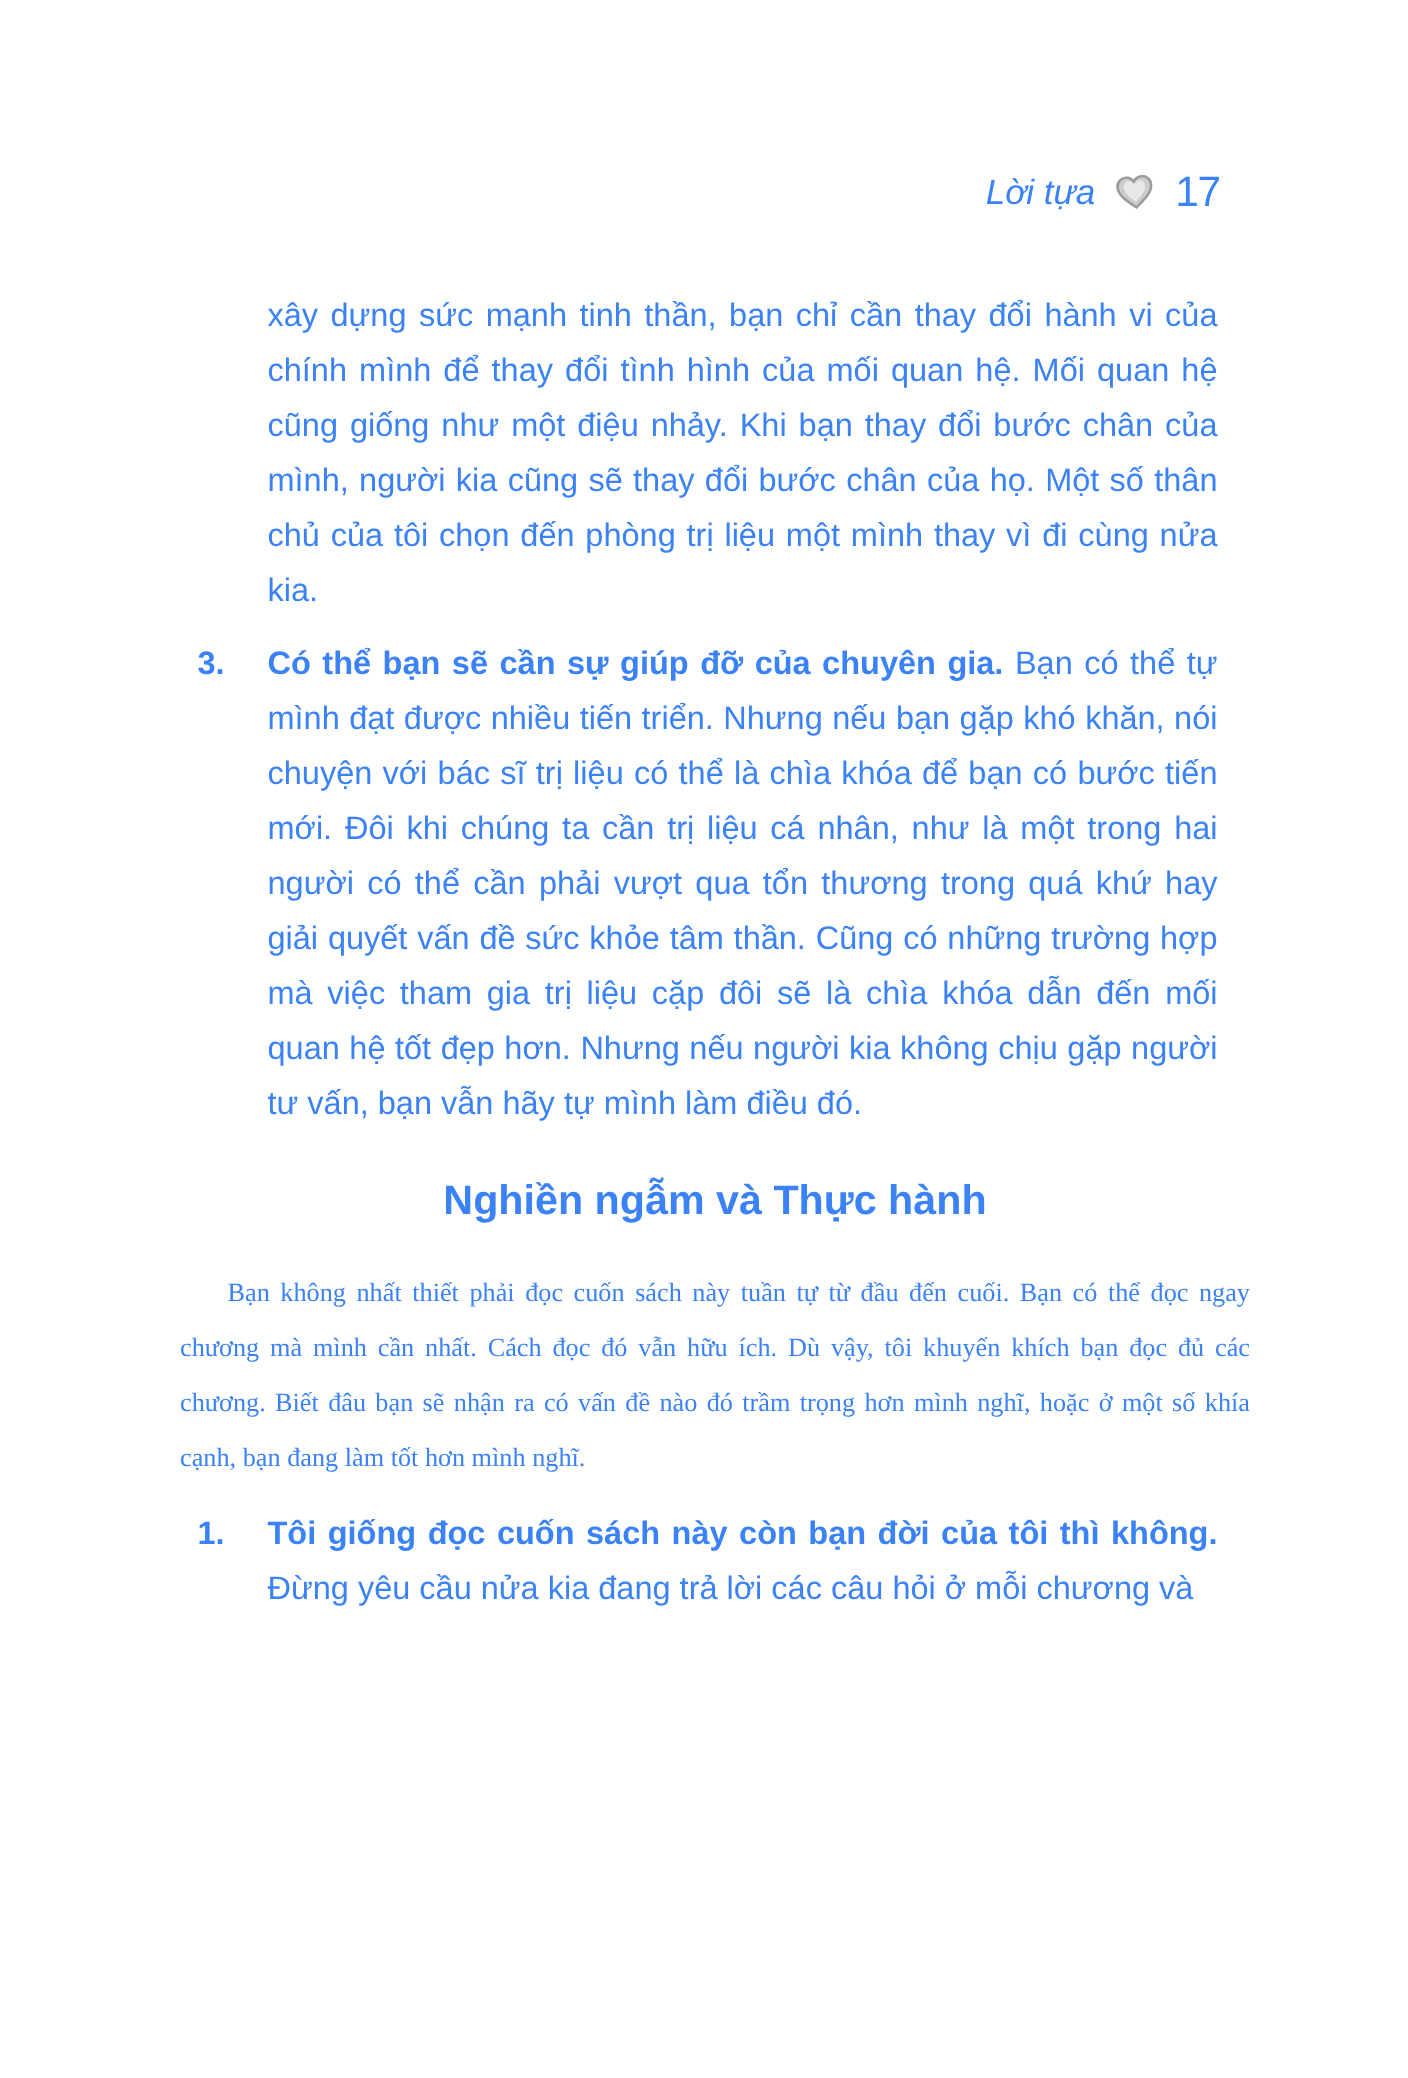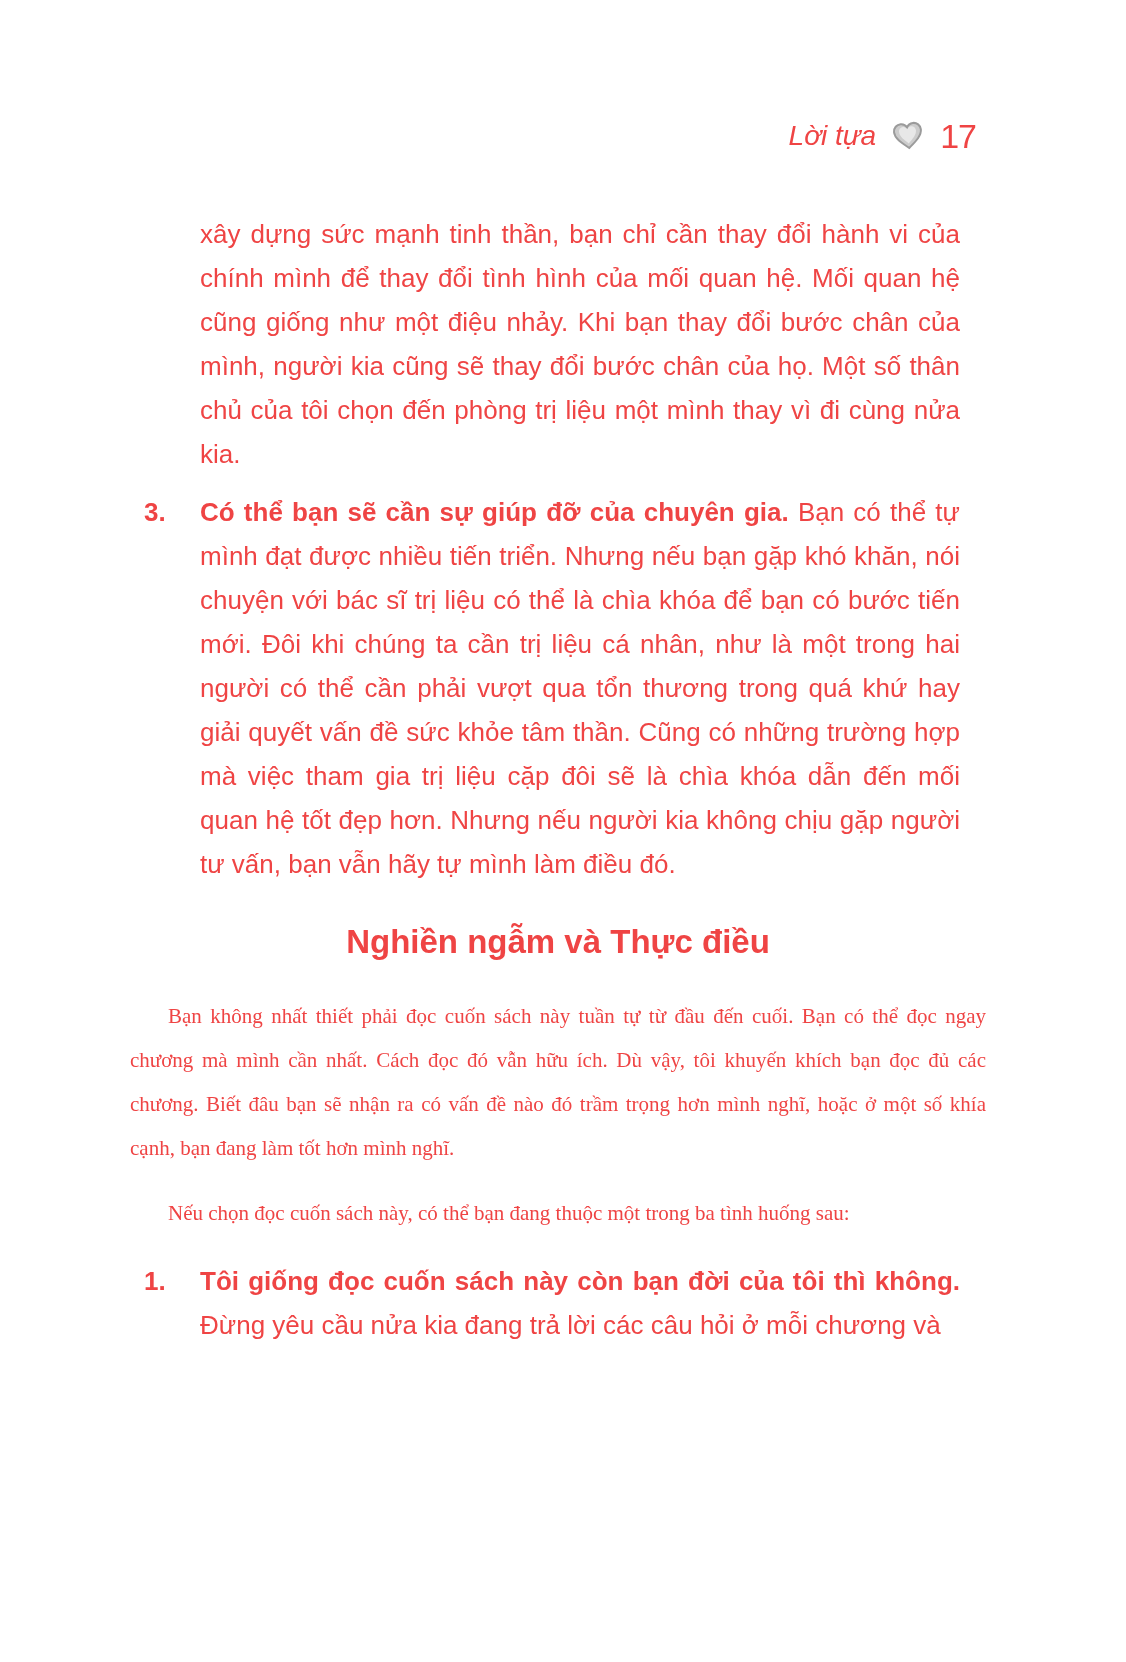--- a/index.html
+++ b/index.html
@@ -1,22 +1,22 @@
 <!DOCTYPE html>
 <html><head>
 <meta charset="utf-8">
 <style>
   html, body { margin: 0; padding: 0; background: #ffffff; }
   .page {
     position: relative;
     width: 1126px;
     height: 1640px;
-    margin: 0 auto;
+    margin: 18px auto;
     background: #ffffff;
-    color: #ef4444;
+    color: #3b82f6;
     font-family: "Liberation Sans", sans-serif;
     overflow: hidden;
   }
   .running-header {
     position: absolute;
     top: 116px;
     right: 150px;
     display: flex;
     align-items: center;
     gap: 16px;
@@ -25,21 +25,21 @@
     font-style: italic;
     font-size: 28px;
     line-height: 40px;
   }
   .heart-wrap { display: inline-flex; align-items: center; transform: rotate(-6deg); }
   .page-number { font-size: 34px; line-height: 40px; letter-spacing: -1px; }
 
   .content {
     position: absolute;
     top: 212px;
-    left: 130px;
+    left: 144px;
     width: 856px;
   }
   .sans-para {
     font-size: 26px;
     line-height: 44px;
     text-align: justify;
   }
   .list-block {
     position: relative;
     width: 760px;
@@ -94,25 +94,24 @@
 
     <div class="list-block cont-block">
       <p class="sans-para" style="margin:0">xây dựng sức mạnh tinh thần, bạn chỉ cần thay đổi hành vi của chính mình để thay đổi tình hình của mối quan hệ. Mối quan hệ cũng giống như một điệu nhảy. Khi bạn thay đổi bước chân của mình, người kia cũng sẽ thay đổi bước chân của họ. Một số thân chủ của tôi chọn đến phòng trị liệu một mình thay vì đi cùng nửa kia.</p>
     </div>
 
     <div class="list-block item3-block">
       <span class="list-number">3.</span>
       <p class="sans-para" style="margin:0"><span class="lead-bold">Có thể bạn sẽ cần sự giúp đỡ của chuyên gia.</span><span> Bạn có thể tự mình đạt được nhiều tiến triển. Nhưng nếu bạn gặp khó khăn, nói chuyện với bác sĩ trị liệu có thể là chìa khóa để bạn có bước tiến mới. Đôi khi chúng ta cần trị liệu cá nhân, như là một trong hai người có thể cần phải vượt qua tổn thương trong quá khứ hay giải quyết vấn đề sức khỏe tâm thần. Cũng có những trường hợp mà việc tham gia trị liệu cặp đôi sẽ là chìa khóa dẫn đến mối quan hệ tốt đẹp hơn. Nhưng nếu người kia không chịu gặp người tư vấn, bạn vẫn hãy tự mình làm điều đó.</span></p>
     </div>
 
-    <h2 class="section-heading">Nghiền ngẫm và Thực điều</h2>
+    <h2 class="section-heading">Nghiền ngẫm và Thực hành</h2>
 
     <p class="serif-para serif-p1" style="margin-top:0">Bạn không nhất thiết phải đọc cuốn sách này tuần tự từ đầu đến cuối. Bạn có thể đọc ngay chương mà mình cần nhất. Cách đọc đó vẫn hữu ích. Dù vậy, tôi khuyến khích bạn đọc đủ các chương. Biết đâu bạn sẽ nhận ra có vấn đề nào đó trầm trọng hơn mình nghĩ, hoặc ở một số khía cạnh, bạn đang làm tốt hơn mình nghĩ.</p>
 
-    <p class="serif-para serif-p2">Nếu chọn đọc cuốn sách này, có thể bạn đang thuộc một trong ba tình huống sau:</p>
 
     <div class="list-block item1-block">
       <span class="list-number">1.</span>
       <p class="sans-para" style="margin:0"><span class="lead-bold">Tôi giống đọc cuốn sách này còn bạn đời của tôi thì không.</span><span> Đừng yêu cầu nửa kia đang trả lời các câu hỏi ở mỗi chương và</span></p>
     </div>
 
   </div>
 </div>
 
 </body></html>

